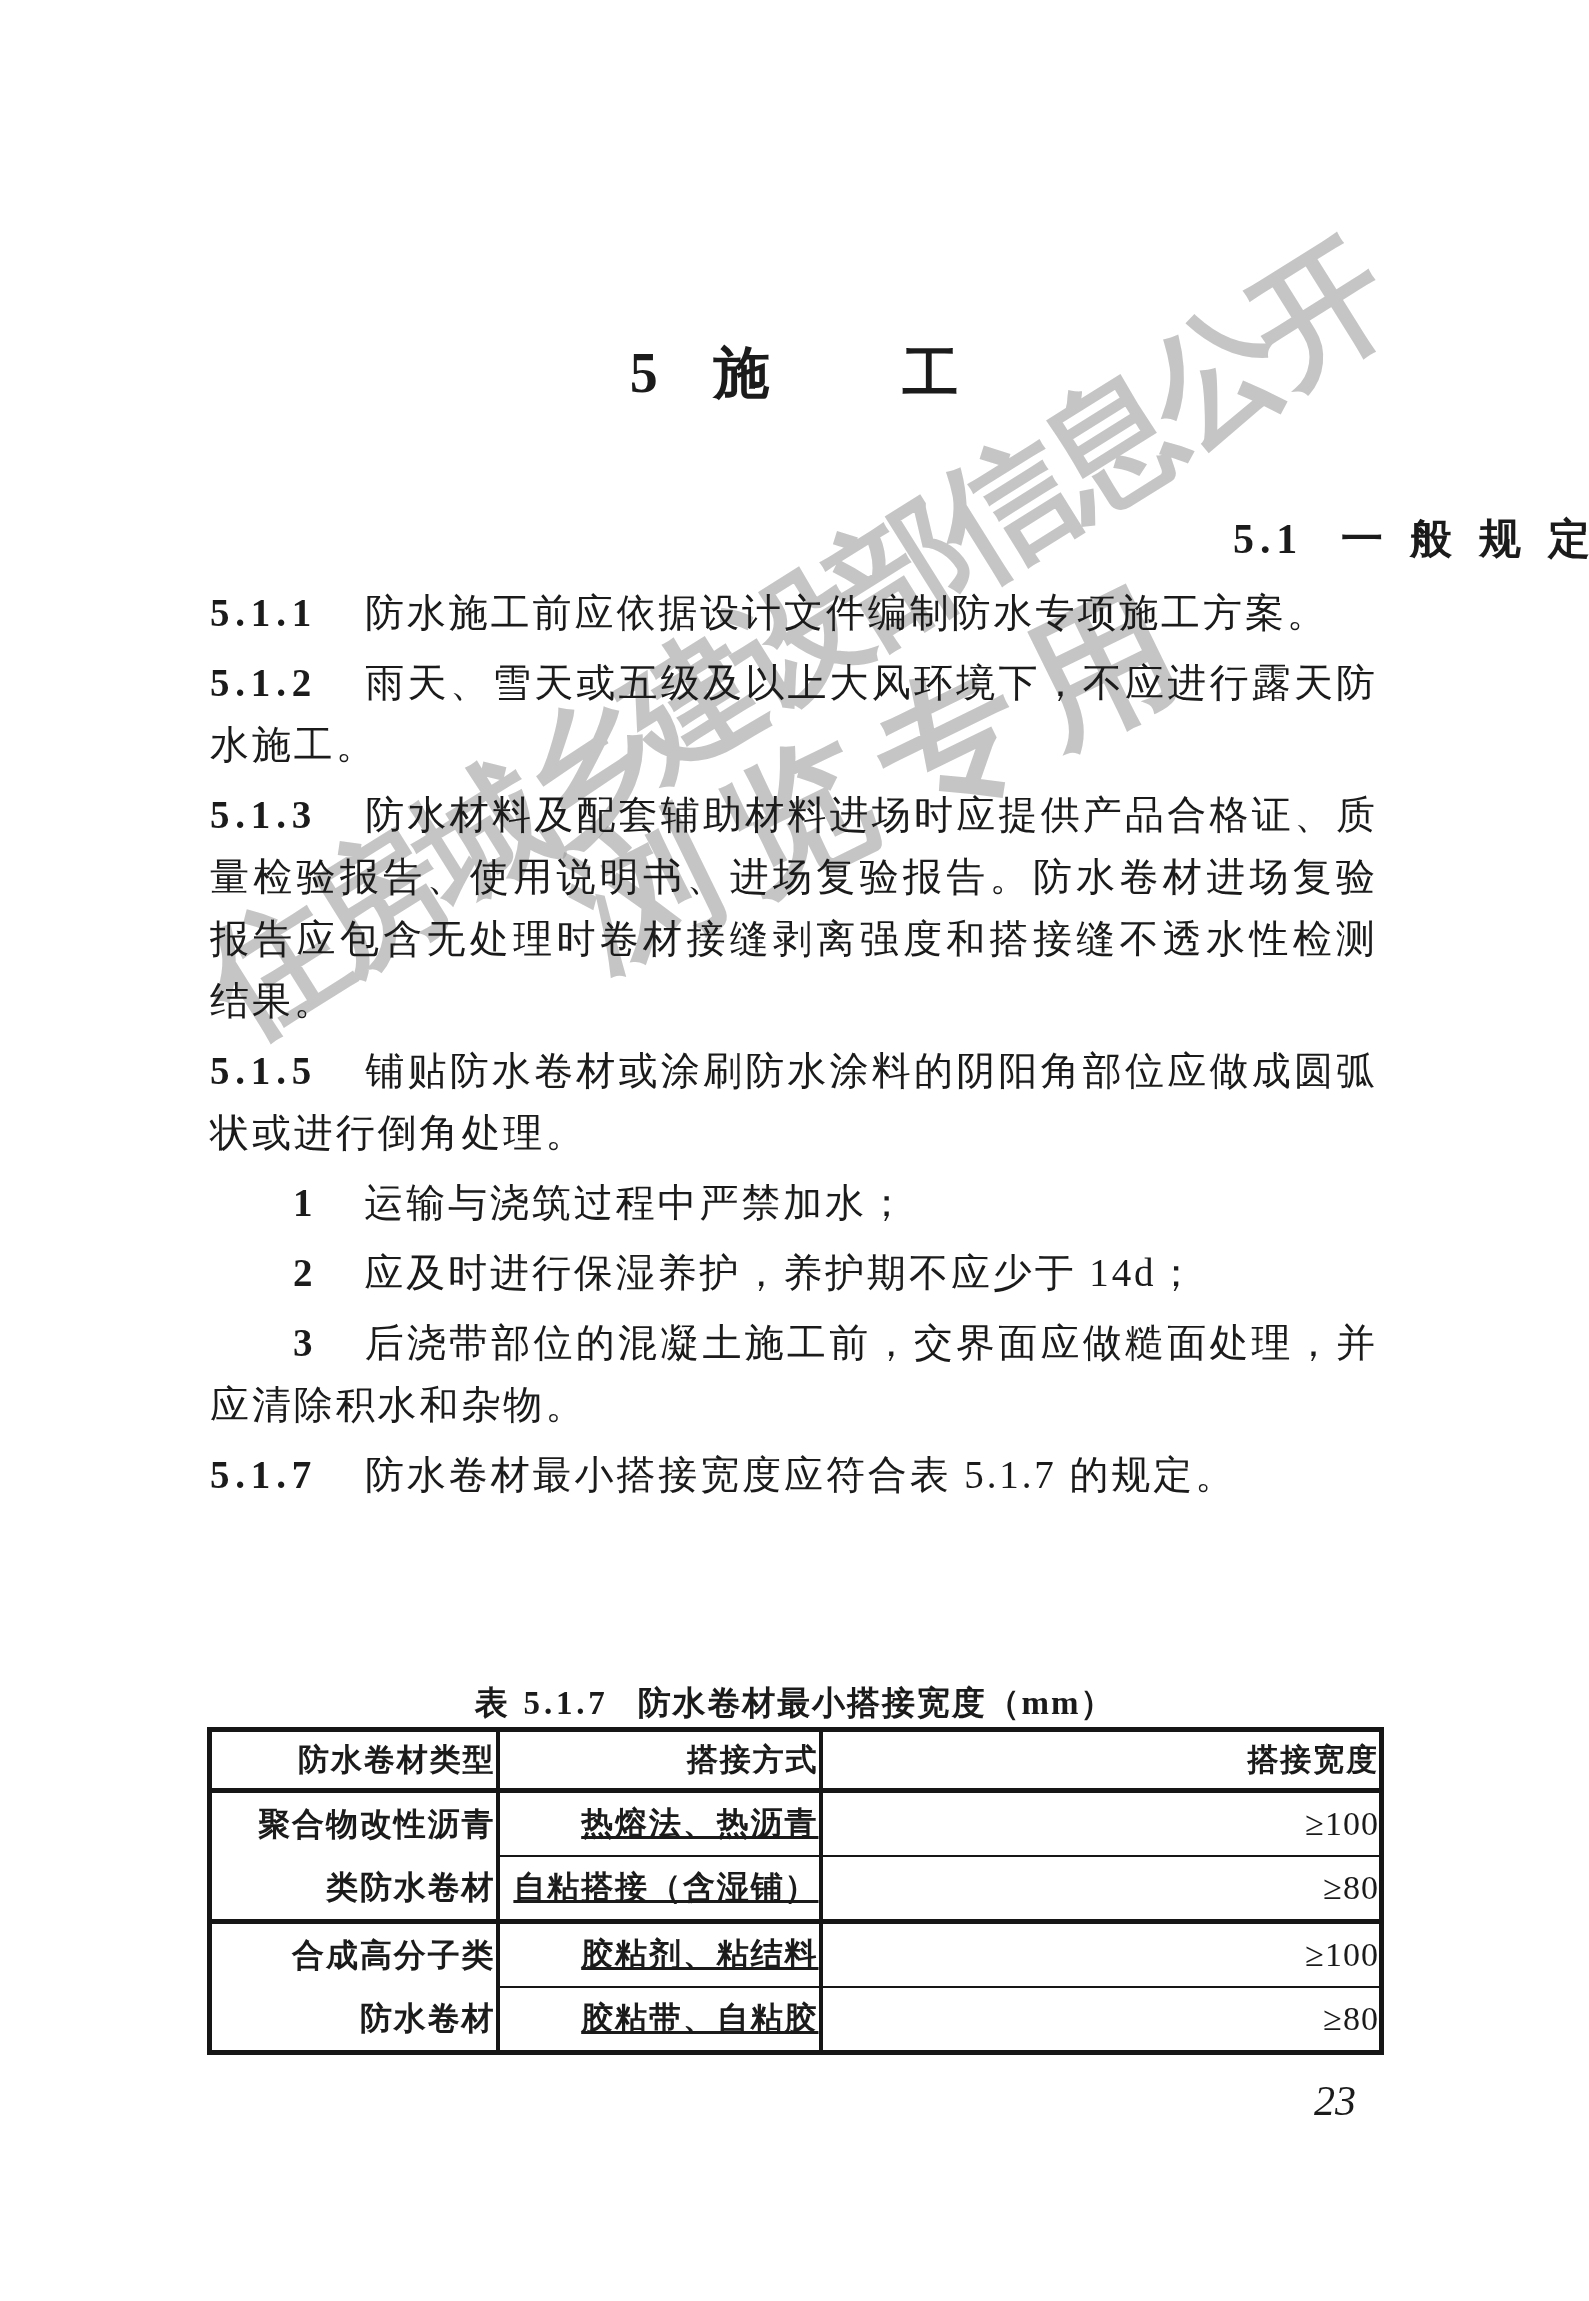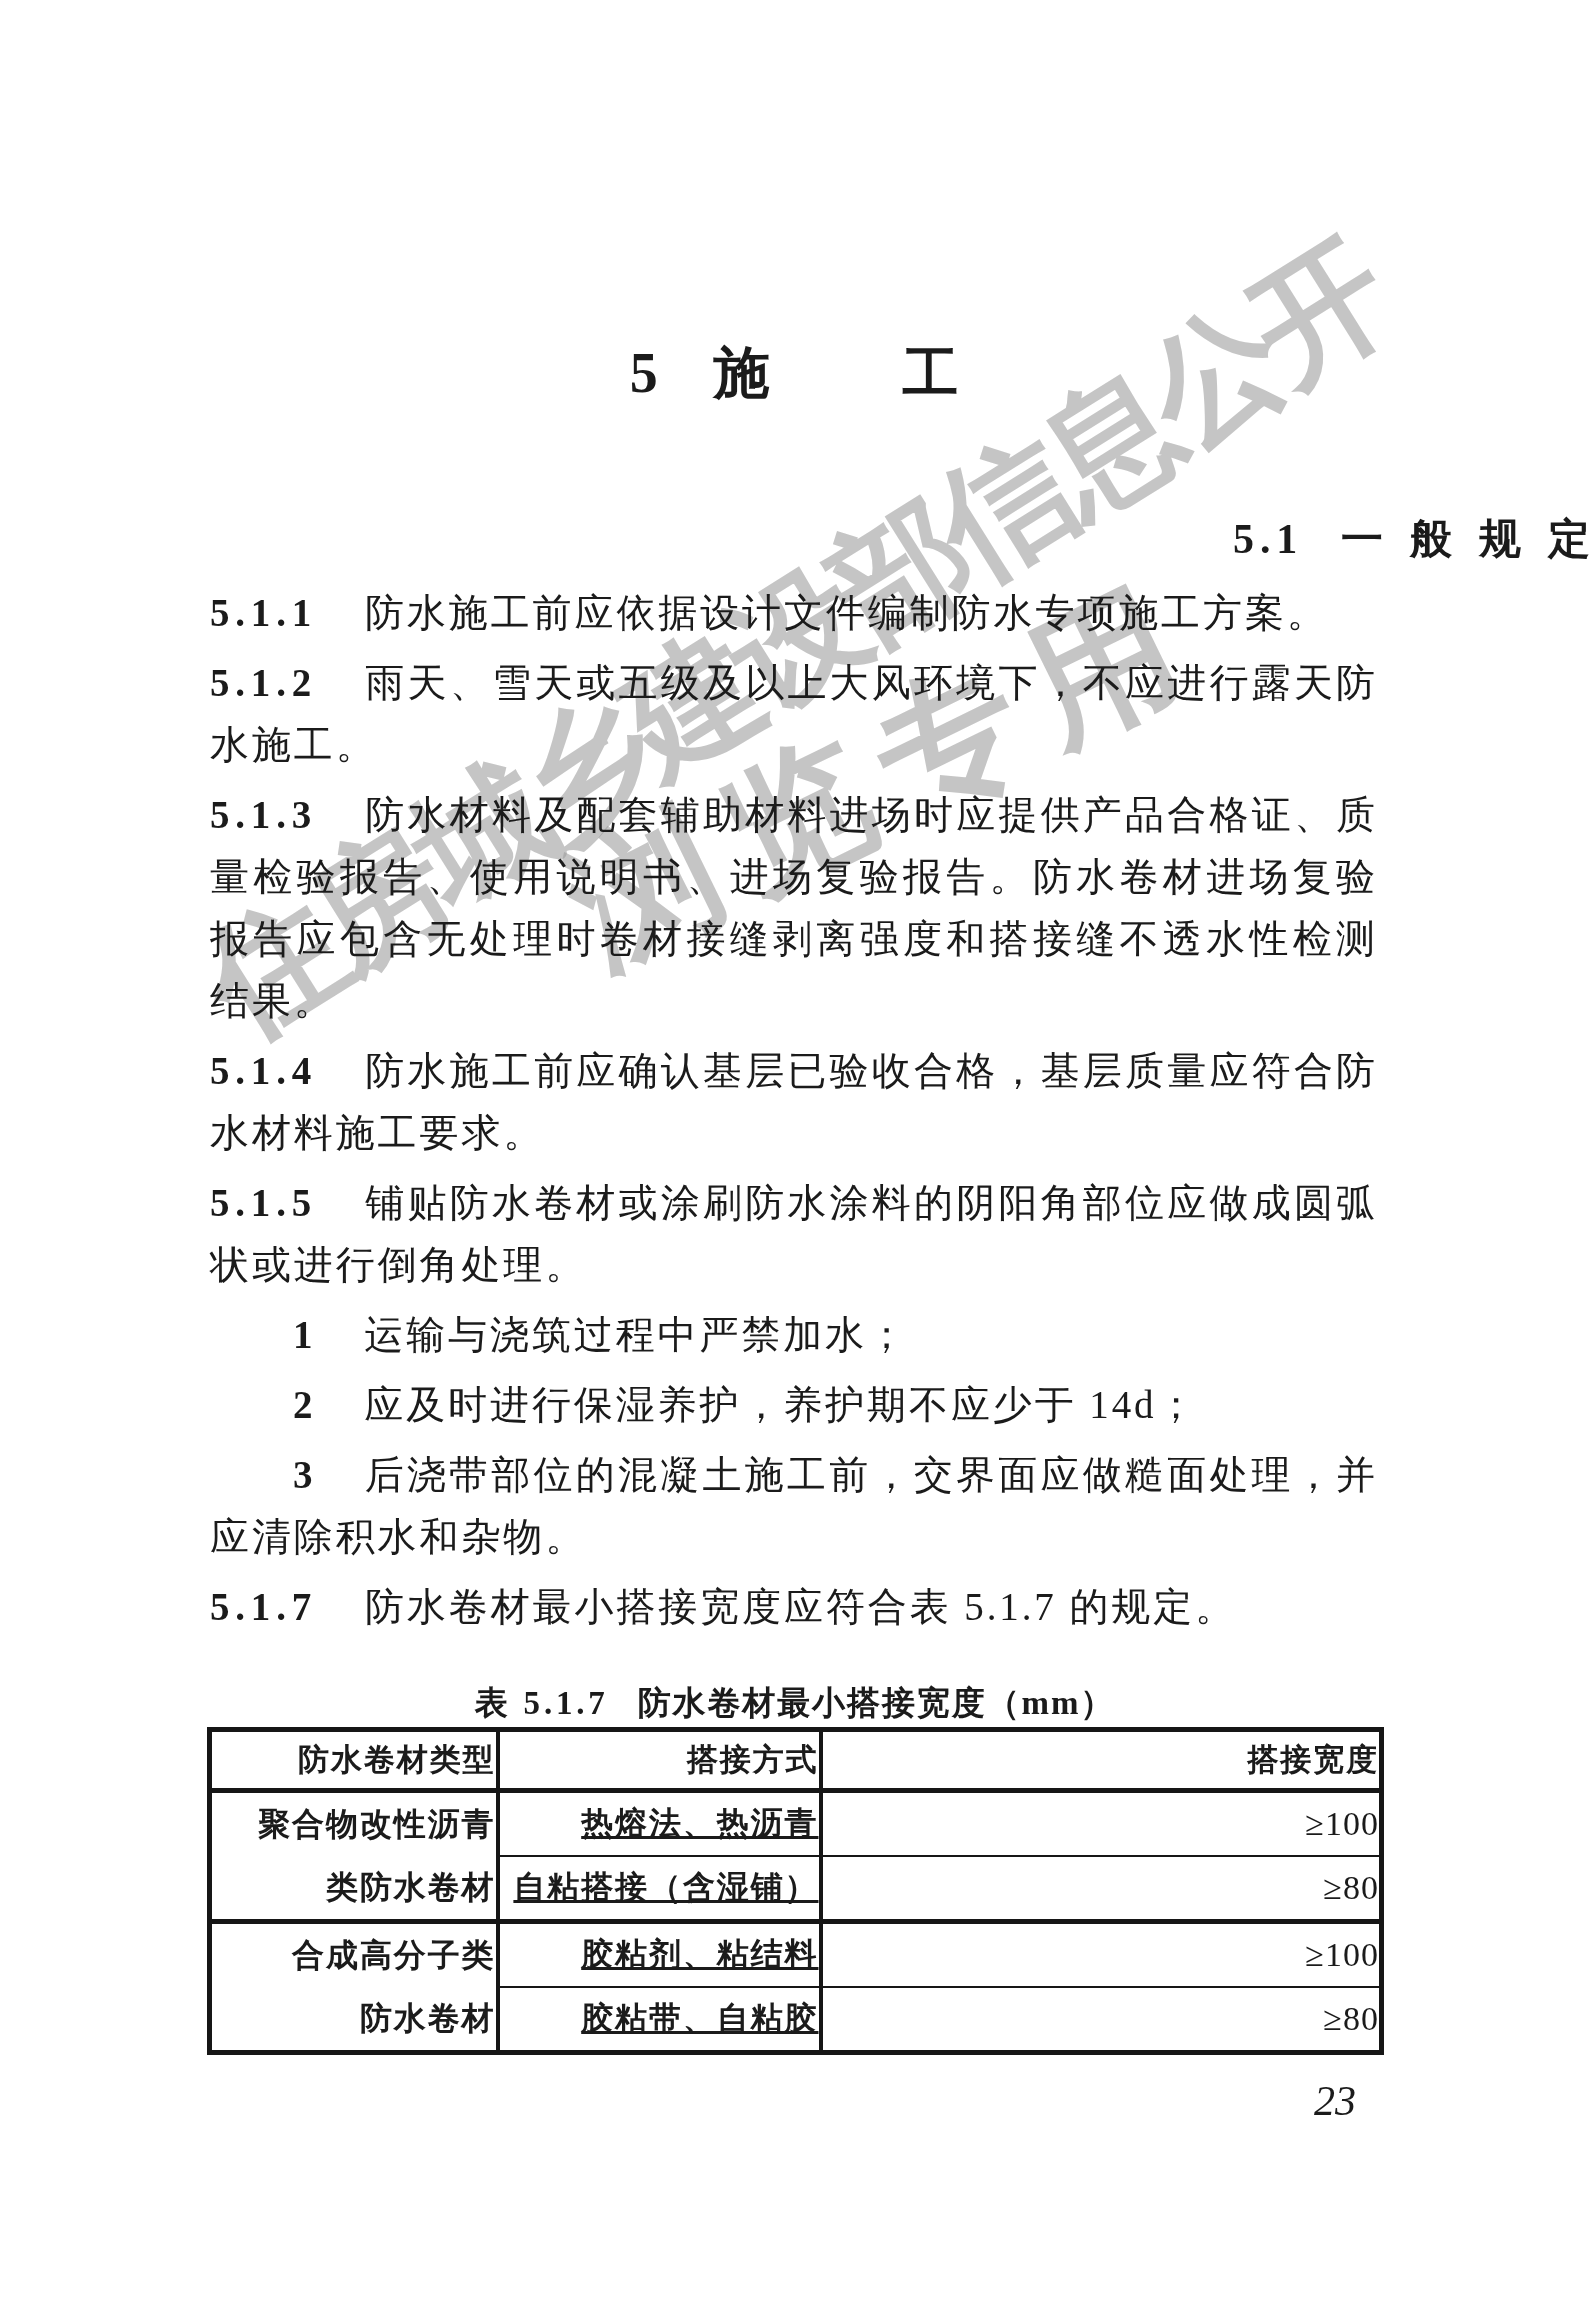--- a/index.html
+++ b/index.html
@@ -153,21 +153,20 @@
     </div>
 
     <div class="section-title">
       <span class="sec-num">5.1</span><span class="sec-text">一般规定</span>
     </div>
 
     <div class="body-text">
       <p class="clause"><span class="clause-num">5.1.1</span><span>防水施工前应依据设计文件编制防水专项施工方案。</span></p>
       <p class="clause"><span class="clause-num">5.1.2</span><span>雨天、雪天或五级及以上大风环境下，不应进行露天防水施工。</span></p>
       <p class="clause"><span class="clause-num">5.1.3</span><span>防水材料及配套辅助材料进场时应提供产品合格证、质量检验报告、使用说明书、进场复验报告。防水卷材进场复验报告应包含无处理时卷材接缝剥离强度和搭接缝不透水性检测结果。</span></p>
-      <p class="clause"><span class="clause-num">5.1.4</span><span>防水施工前应确认基层已验收合格，基层质量应符合防水材料施工要求。</span></p>
       <p class="clause"><span class="clause-num">5.1.5</span><span>铺贴防水卷材或涂刷防水涂料的阴阳角部位应做成圆弧状或进行倒角处理。</span></p>
       <p class="item"><span class="clause-num">1</span><span>运输与浇筑过程中严禁加水；</span></p>
       <p class="item"><span class="clause-num">2</span><span>应及时进行保湿养护，养护期不应少于 14d；</span></p>
       <p class="item"><span class="clause-num">3</span><span>后浇带部位的混凝土施工前，交界面应做糙面处理，并应清除积水和杂物。</span></p>
       <p class="clause"><span class="clause-num">5.1.7</span><span>防水卷材最小搭接宽度应符合表 5.1.7 的规定。</span></p>
     </div>
 
     <div class="table-caption">
       <span class="cap-label">表 5.1.7</span><span>防水卷材最小搭接宽度（mm）</span>
     </div>

